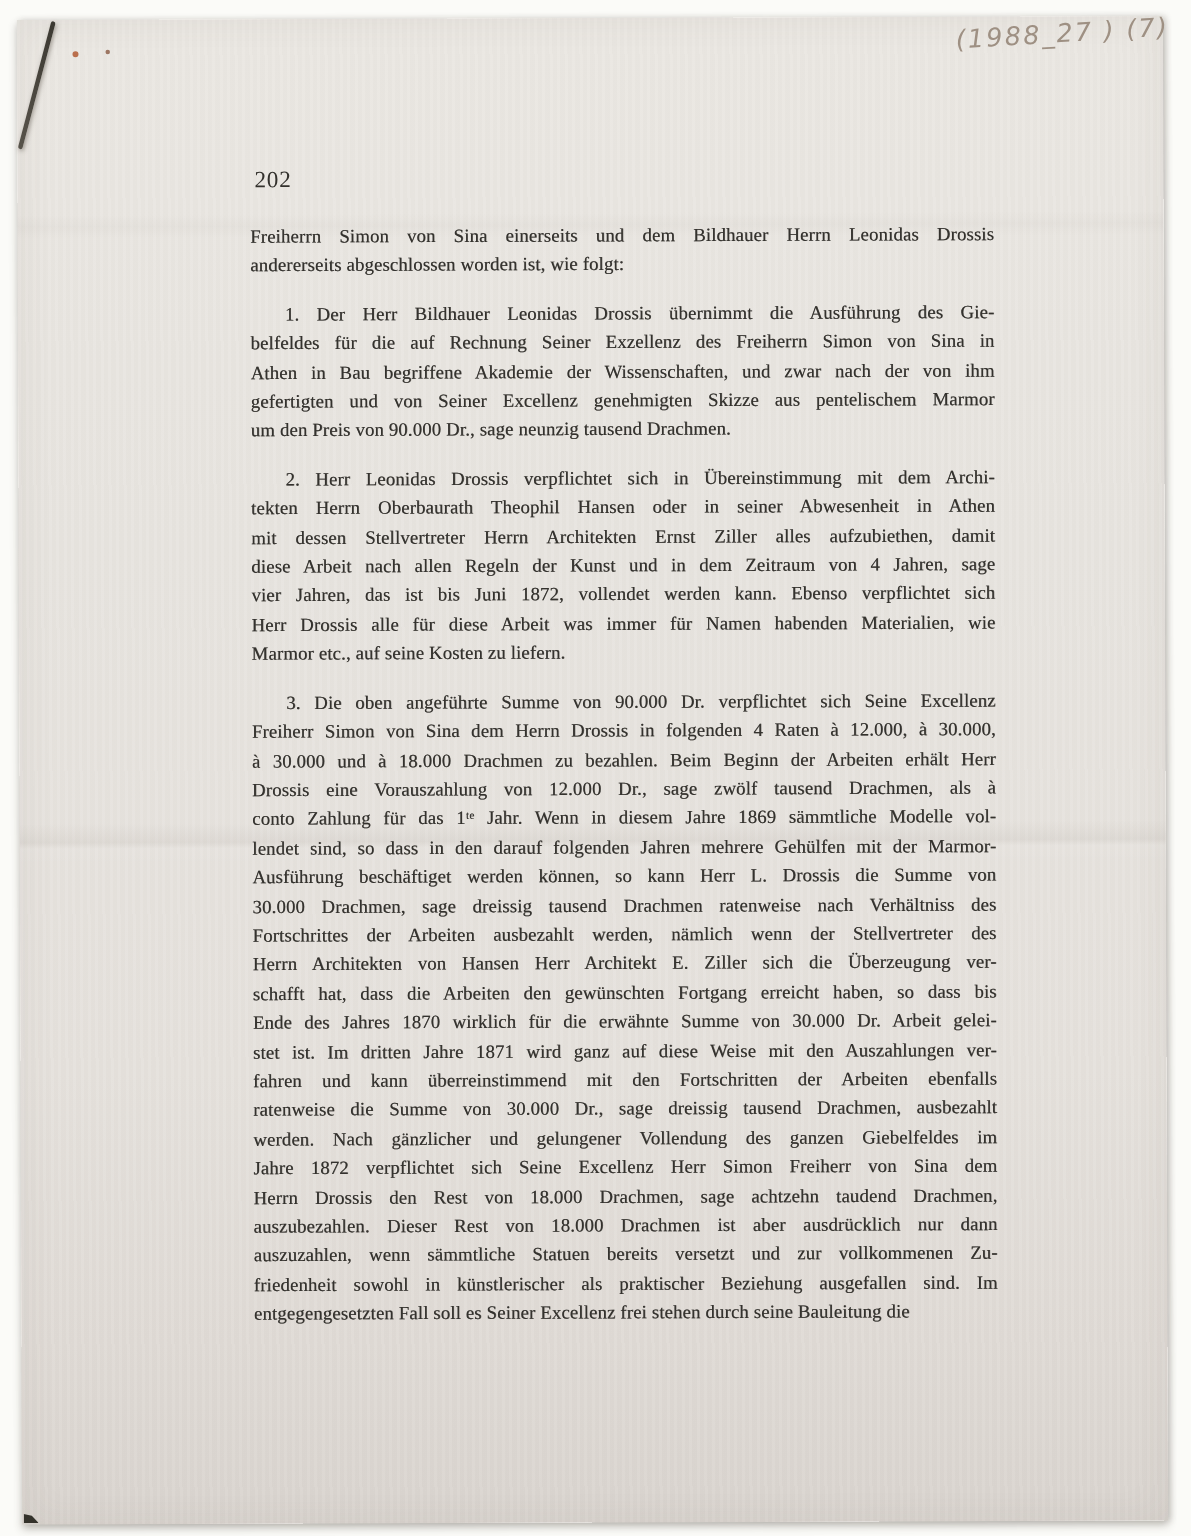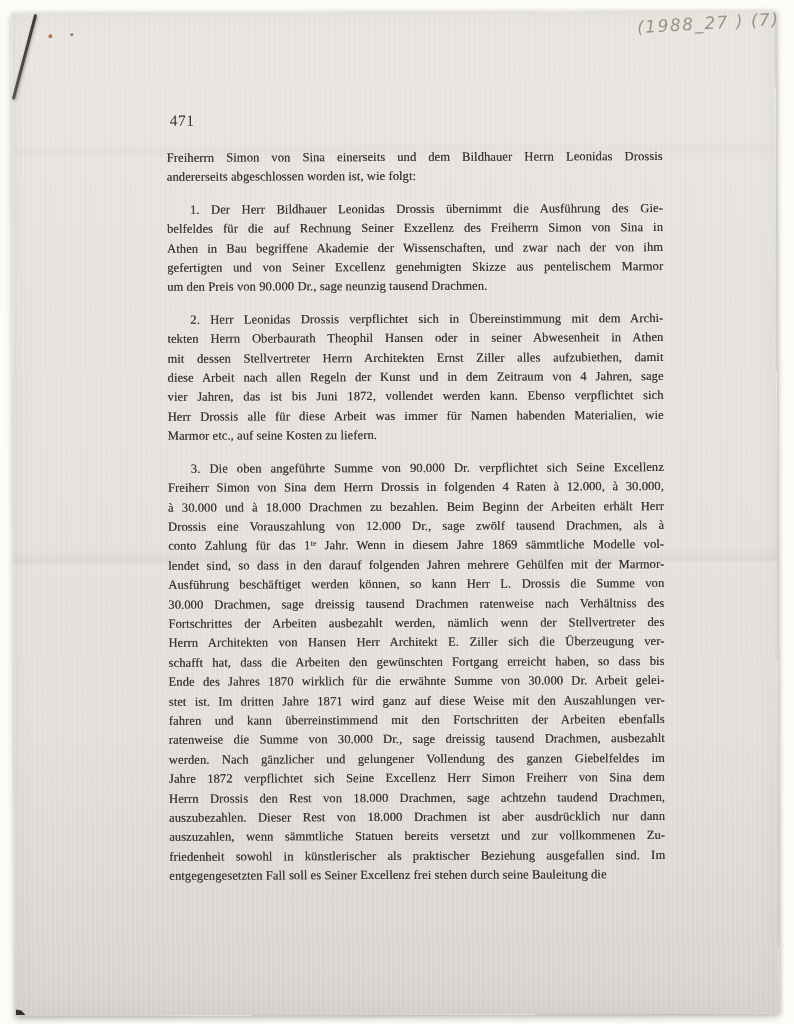--- a/index.html
+++ b/index.html
@@ -133,21 +133,21 @@
 <div class="annotation">(1988_27 ) (7)</div>
 
 <div class="paper">
   <div class="edge-line"></div>
   <div class="corner-mark"></div>
   <div class="speck s1"></div>
   <div class="speck s2"></div>
   <div class="crease-top"></div>
   <div class="crease-mid"></div>
 
-  <div class="page-number">471</div>
+  <div class="page-number">202</div>
 
   <div class="body-text">
       <div class="para">
         <div class="line">Freiherrn Simon von Sina einerseits und dem Bildhauer Herrn Leonidas Drossis</div>
         <div class="line last">andererseits abgeschlossen worden ist, wie folgt:</div>
       </div>
       <div class="para indent">
         <div class="line">1. Der Herr Bildhauer Leonidas Drossis übernimmt die Ausführung des Gie-</div>
         <div class="line">belfeldes für die auf Rechnung Seiner Exzellenz des Freiherrn Simon von Sina in</div>
         <div class="line">Athen in Bau begriffene Akademie der Wissenschaften, und zwar nach der von ihm</div>

